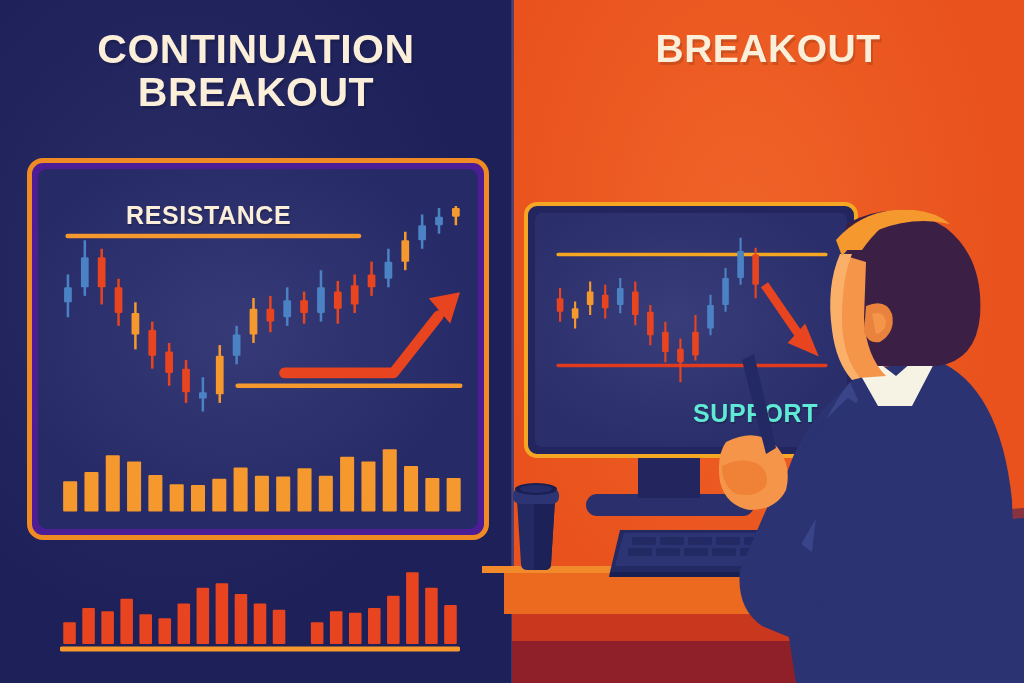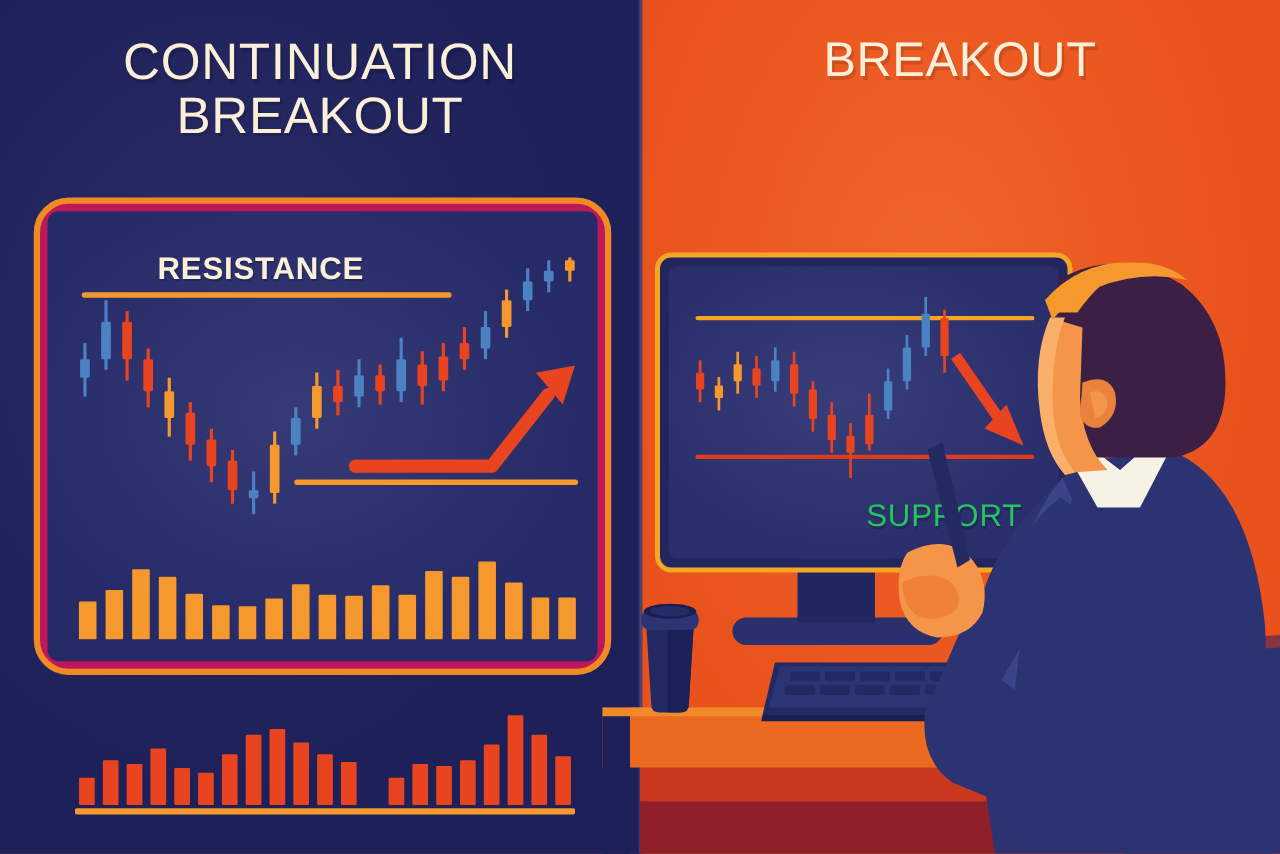--- a/index.html
+++ b/index.html
@@ -13,41 +13,41 @@
   
   .panel-left{position:absolute;left:0;top:0;width:512px;height:683px;background:#1d2059;}
   .panel-left:after{content:"";position:absolute;inset:0;
     background:radial-gradient(ellipse at 35% 40%, rgba(60,62,120,.45) 0%, rgba(29,32,89,0) 62%);}
   .panel-right{position:absolute;left:512px;top:0;width:512px;height:683px;background:#e9521c;}
   .panel-right:after{content:"";position:absolute;inset:0;
     background:radial-gradient(ellipse at 45% 35%, rgba(255,140,70,.30) 0%, rgba(233,82,28,0) 65%);}
   .divider{position:absolute;left:511px;top:0;width:3px;height:683px;background:#3a3f7d;opacity:.85;}
 
   
-  .title{position:absolute;text-align:center;color:#fbefd9;font-weight:normal;
+  .title{position:absolute;text-align:center;color:#fbefd9;font-weight:bold;
          letter-spacing:.5px;line-height:1.06;font-size:41px;
          text-shadow:2px 3px 0 rgba(0,0,0,.13);}
   #title-left{left:0;top:28px;width:512px;}
   #title-right{left:512px;top:28px;width:512px;font-size:39px;}
 
   
   #left-card{position:absolute;left:27px;top:158px;width:462px;height:382px;
-    border:5px solid #f08a22;border-radius:28px;box-sizing:border-box;
-    background:#be185d;padding:6px;}
+    border:5px solid #f08a22;border-radius:16px;box-sizing:border-box;
+    background:#4c1d95;padding:6px;}
   #left-screen{position:relative;width:100%;height:100%;border-radius:9px;
     background:#262a66;overflow:hidden;}
   #left-screen:after{content:"";position:absolute;inset:0;
     background:radial-gradient(ellipse at 45% 45%, rgba(70,74,135,.5) 0%, rgba(38,42,102,0) 70%);
     pointer-events:none;}
 
   .label-resistance{position:absolute;left:88px;top:32px;color:#fbefd9;
     font-weight:bold;font-size:25px;letter-spacing:.6px;z-index:5;
     text-shadow:1px 2px 0 rgba(0,0,0,.18);}
-  .label-support{position:absolute;left:158px;top:186px;color:#22c55e;
-    font-weight:normal;font-size:25px;letter-spacing:.6px;z-index:6;
+  .label-support{position:absolute;left:158px;top:186px;color:#5eead4;
+    font-weight:bold;font-size:25px;letter-spacing:.6px;z-index:6;
     text-shadow:1px 2px 0 rgba(0,0,0,.18);}
 
   
   .chart-svg{position:absolute;left:0;top:0;width:100%;height:100%;z-index:3;}
 
   
   #bottom-hist{position:absolute;left:60px;top:556px;width:400px;height:100px;z-index:4;}
 
   
   #monitor{position:absolute;left:524px;top:202px;width:334px;height:256px;

